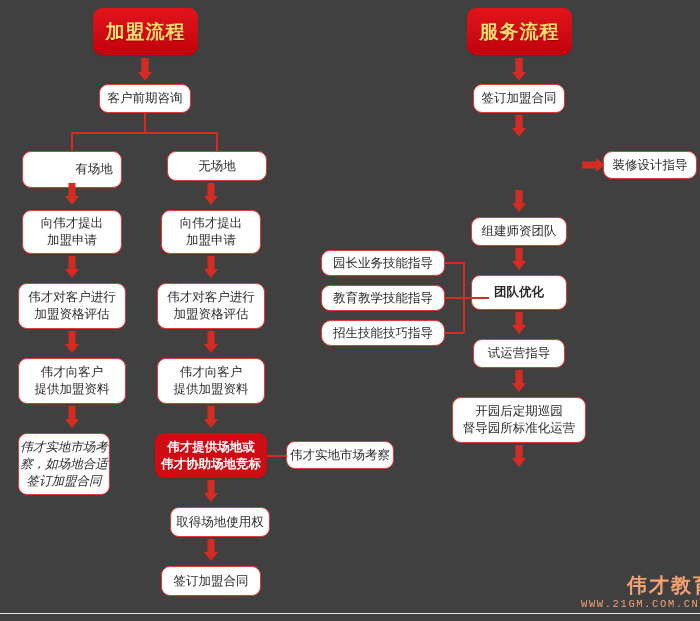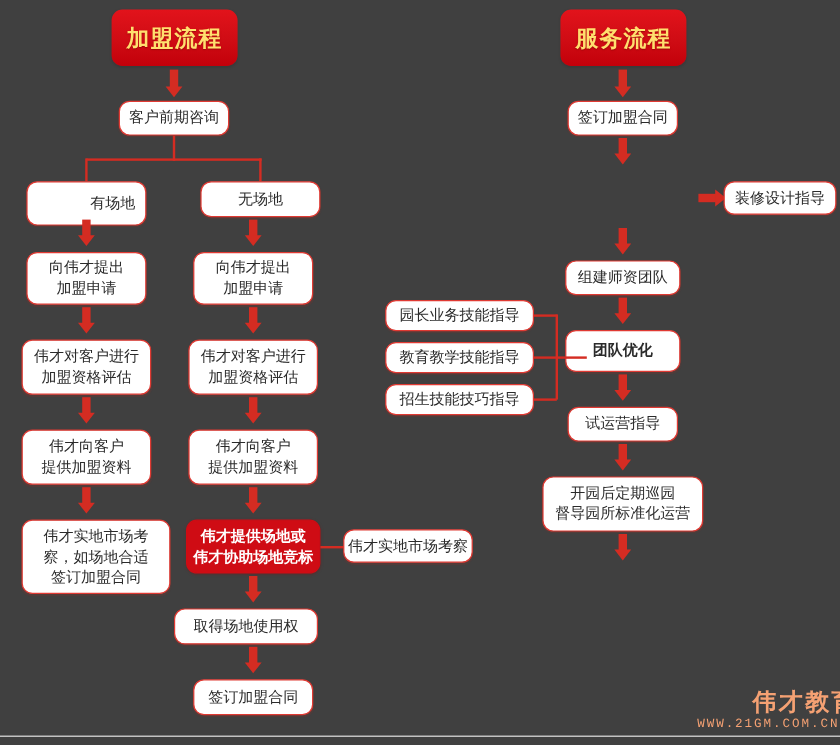--- a/index.html
+++ b/index.html
@@ -205,21 +205,21 @@
   </div>
   <div class="node" style="left:18px; top:358px; width:108px; height:46px;">
     <span>伟才向客户
 提供加盟资料</span>
   </div>
 
   <div class="arrow-down" style="left:72px; top:406px;">
     <div class="shaft" style="height:15px;"></div>
     <div class="head" style="top:13px;"></div>
   </div>
-  <div class="node" style="left:18px; top:433px; width:124px; height:62px;">
+  <div class="node" style="left:18px; top:433px; width:92px; height:62px;font-style:italic;">
     <span>伟才实地市场考
 察，如场地合适
 签订加盟合同</span>
   </div>
 
   <div class="arrow-down" style="left:211px; top:183px;">
     <div class="shaft" style="height:15px;"></div>
     <div class="head" style="top:13px;"></div>
   </div>
   <div class="node" style="left:161px; top:210px; width:100px; height:44px;">
@@ -256,21 +256,21 @@
 
   <div class="line-h thin" style="left:267px; top:455px; width:20px;"></div>
   <div class="node" style="left:286px; top:441px; width:108px; height:28px;">
     <span>伟才实地市场考察</span>
   </div>
 
   <div class="arrow-down" style="left:211px; top:480px;">
     <div class="shaft" style="height:15px;"></div>
     <div class="head" style="top:13px;"></div>
   </div>
-  <div class="node" style="left:145px; top:507px; width:120px; height:30px;">
+  <div class="node" style="left:170px; top:507px; width:100px; height:30px;">
     <span>取得场地使用权</span>
   </div>
 
   <div class="arrow-down" style="left:211px; top:539px;">
     <div class="shaft" style="height:15px;"></div>
     <div class="head" style="top:13px;"></div>
   </div>
   <div class="node" style="left:161px; top:566px; width:100px; height:30px;">
     <span>签订加盟合同</span>
   </div>
@@ -317,21 +317,21 @@
   <div class="node bold-text" style="left:471px; top:275px; width:96px; height:35px;">
     <span>团队优化</span>
   </div>
 
   <div class="node" style="left:321px; top:250px; width:124px; height:26px;">
     <span>园长业务技能指导</span>
   </div>
   <div class="node" style="left:321px; top:285px; width:124px; height:26px;">
     <span>教育教学技能指导</span>
   </div>
-  <div class="node" style="left:321px; top:320px; width:124px; height:26px;">
+  <div class="node" style="left:321px; top:320px; width:124px; height:26px;border-radius:10px;">
     <span>招生技能技巧指导</span>
   </div>
 
   <div class="line-h thin" style="left:445px; top:262px; width:19px;"></div>
   <div class="line-h thin" style="left:445px; top:297px; width:44px;"></div>
   <div class="line-h thin" style="left:445px; top:332px; width:19px;"></div>
   <div class="line-v thin" style="left:463px; top:262px; height:71px;"></div>
 
   <div class="arrow-down" style="left:519px; top:312px;">
     <div class="shaft" style="height:15px;"></div>

